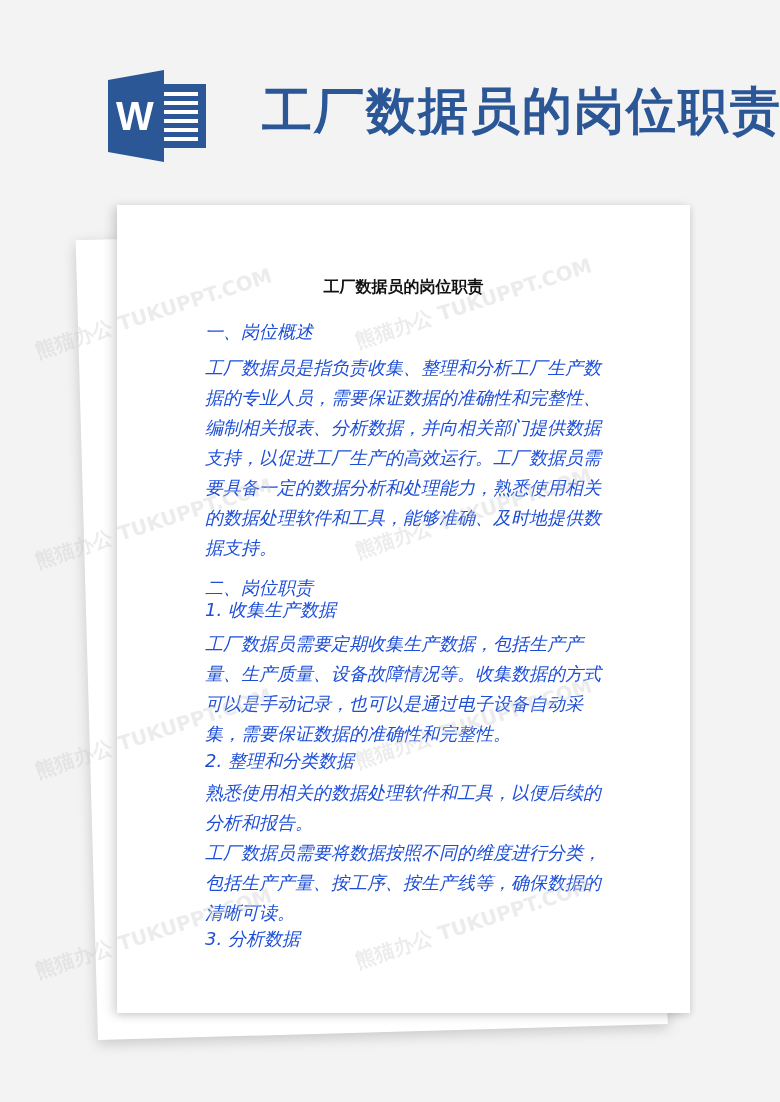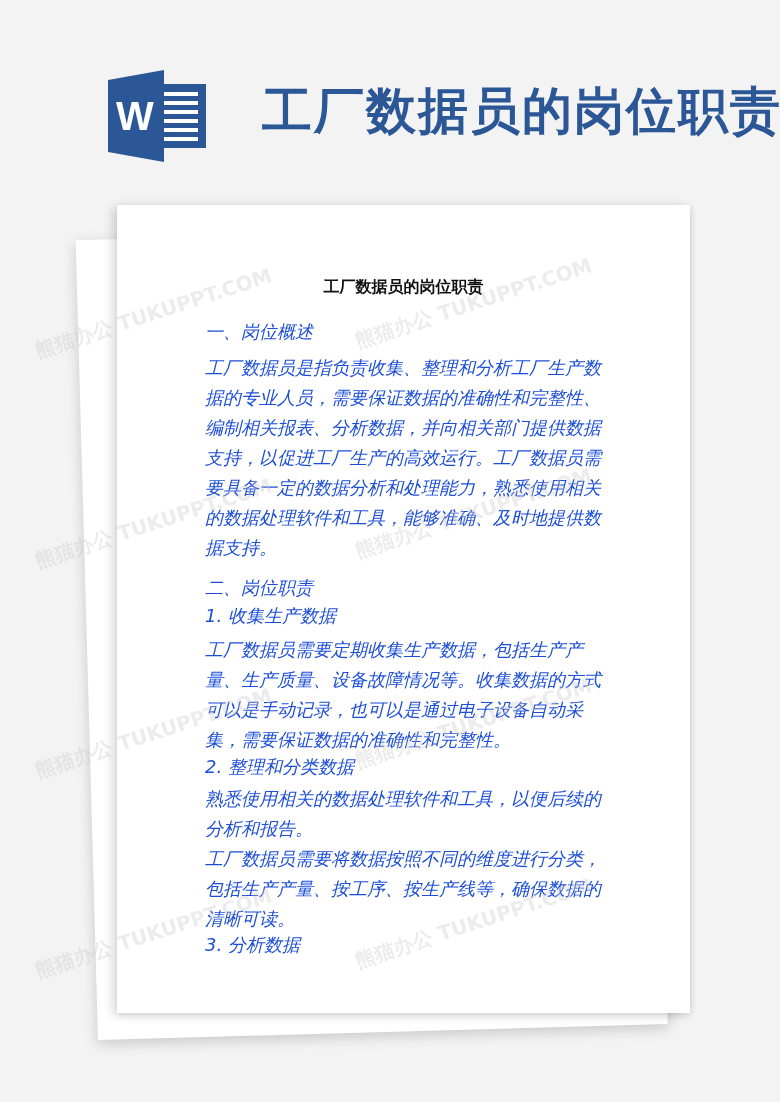--- a/index.html
+++ b/index.html
@@ -35,21 +35,21 @@
   <div class="banner-title">工厂数据员的岗位职责</div>
 </div>
 
 <div class="page-back"></div>
 
 <div class="page">
   <div class="doc-title">工厂数据员的岗位职责</div>
   <div class="content">
     <p class="h" style="margin-bottom:10px;">一、岗位概述</p>
     <p class="p">工厂数据员是指负责收集、整理和分析工厂生产数据的专业人员，需要保证数据的准确性和完整性、编制相关报表、分析数据，并向相关部门提供数据支持，以促进工厂生产的高效运行。工厂数据员需要具备一定的数据分析和处理能力，熟悉使用相关的数据处理软件和工具，能够准确、及时地提供数据支持。</p>
-    <p class="h" style="margin-top:14px;margin-bottom:6px;">二、岗位职责</p>
+    <p class="h" style="margin-top:14px;">二、岗位职责</p>
     <p class="h" style="margin-bottom:8px;">1. 收集生产数据</p>
     <p class="p">工厂数据员需要定期收集生产数据，包括生产产量、生产质量、设备故障情况等。收集数据的方式可以是手动记录，也可以是通过电子设备自动采集，需要保证数据的准确性和完整性。</p>
     <p class="h" style="margin-top:1px;margin-bottom:6px;">2. 整理和分类数据</p>
     <p class="p">熟悉使用相关的数据处理软件和工具，以便后续的分析和报告。</p>
     <p class="p">工厂数据员需要将数据按照不同的维度进行分类，包括生产产量、按工序、按生产线等，确保数据的清晰可读。</p>
     <p class="h" style="margin-bottom:8px;">3. 分析数据</p>
   </div>
 </div>
 
 <div class="wm" style="left:30px;top:300px;">熊猫办公 TUKUPPT.COM</div>

